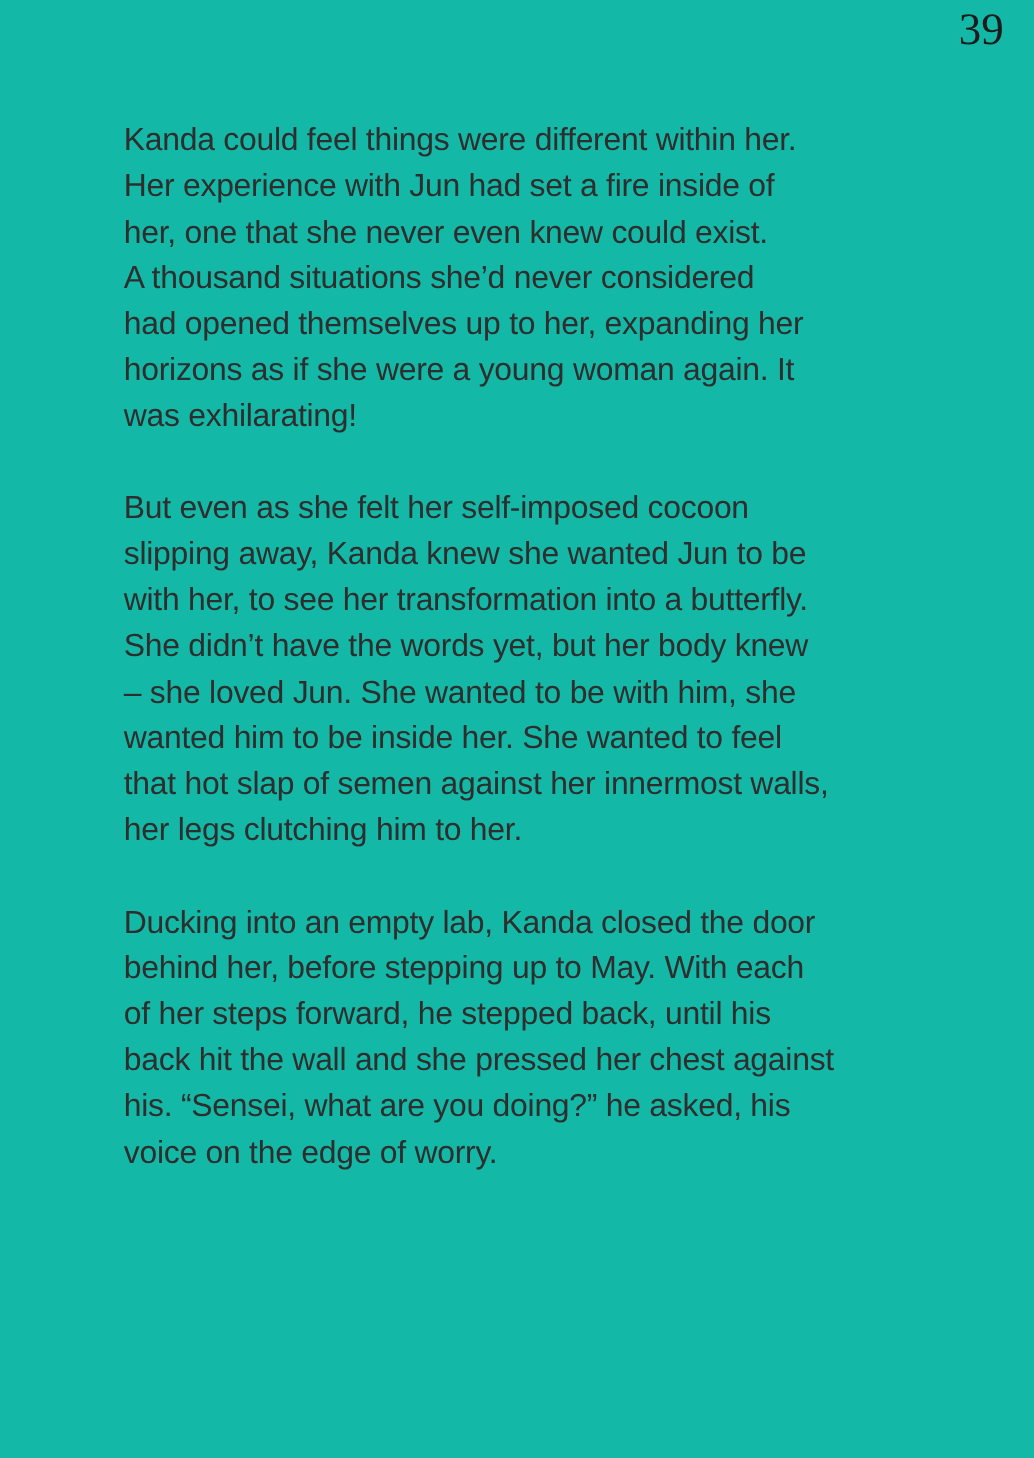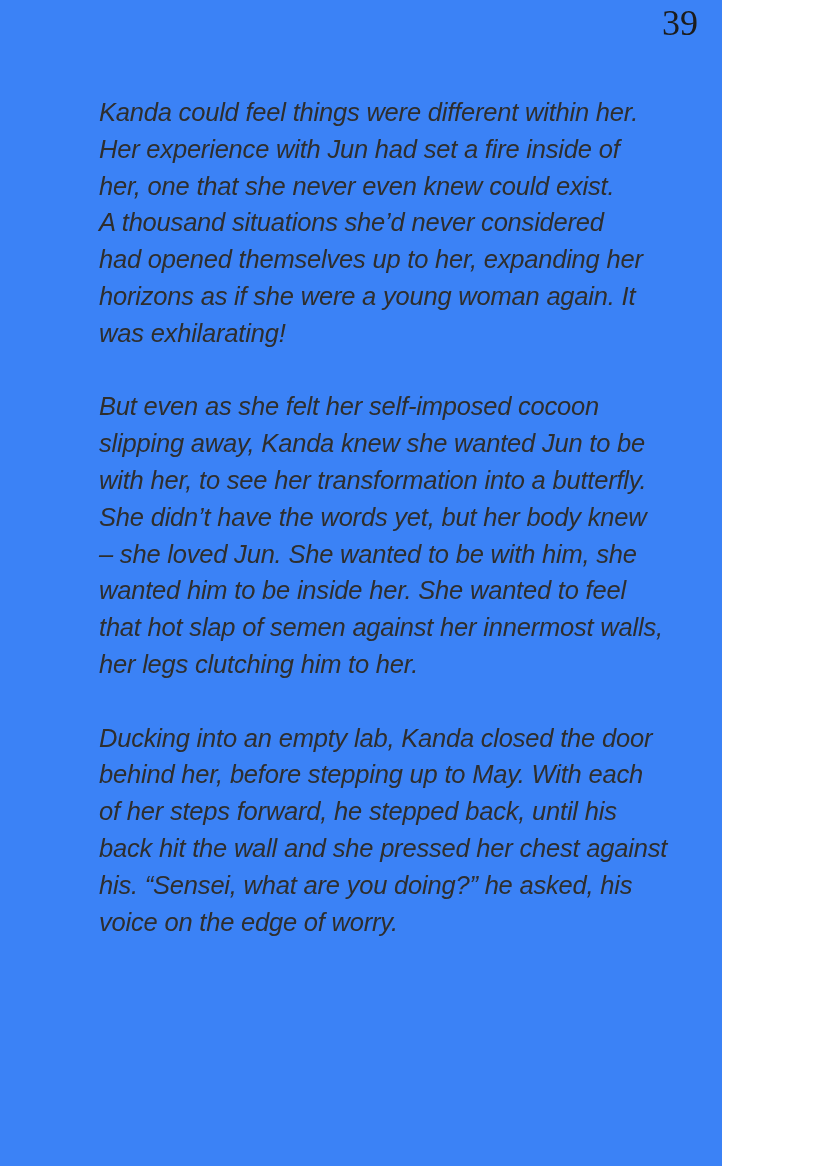--- a/index.html
+++ b/index.html
@@ -2,23 +2,23 @@
 <html><head>
 <meta charset="utf-8">
 <style>
   html, body {
     margin: 0;
     padding: 0;
     background: #ffffff;
   }
   .page {
     position: relative;
-    width: 722px;
+    width: 827px;
     height: 1166px;
-    background: #3b82f6;
+    background: #14b8a6;
     overflow: hidden;
     font-family: "Liberation Sans", sans-serif;
   }
   .page-number {
     position: absolute;
     top: 2px;
     right: 24px;
     font-family: "Liberation Serif", serif;
     font-size: 36px;
     color: #1c1c1c;
@@ -26,21 +26,20 @@
   }
   .content {
     position: absolute;
     top: 94px;
     left: 99px;
     width: 660px;
     color: #2e2e2e;
     font-size: 25.5px;
     line-height: 36.8px;
     letter-spacing: -0.2px;
-    font-style: italic;
   }
   .content p {
     margin: 0 0 36.8px 0;
     white-space: pre-line;
   }
   .content p:last-child {
     margin-bottom: 0;
   }
 </style>
 </head>

